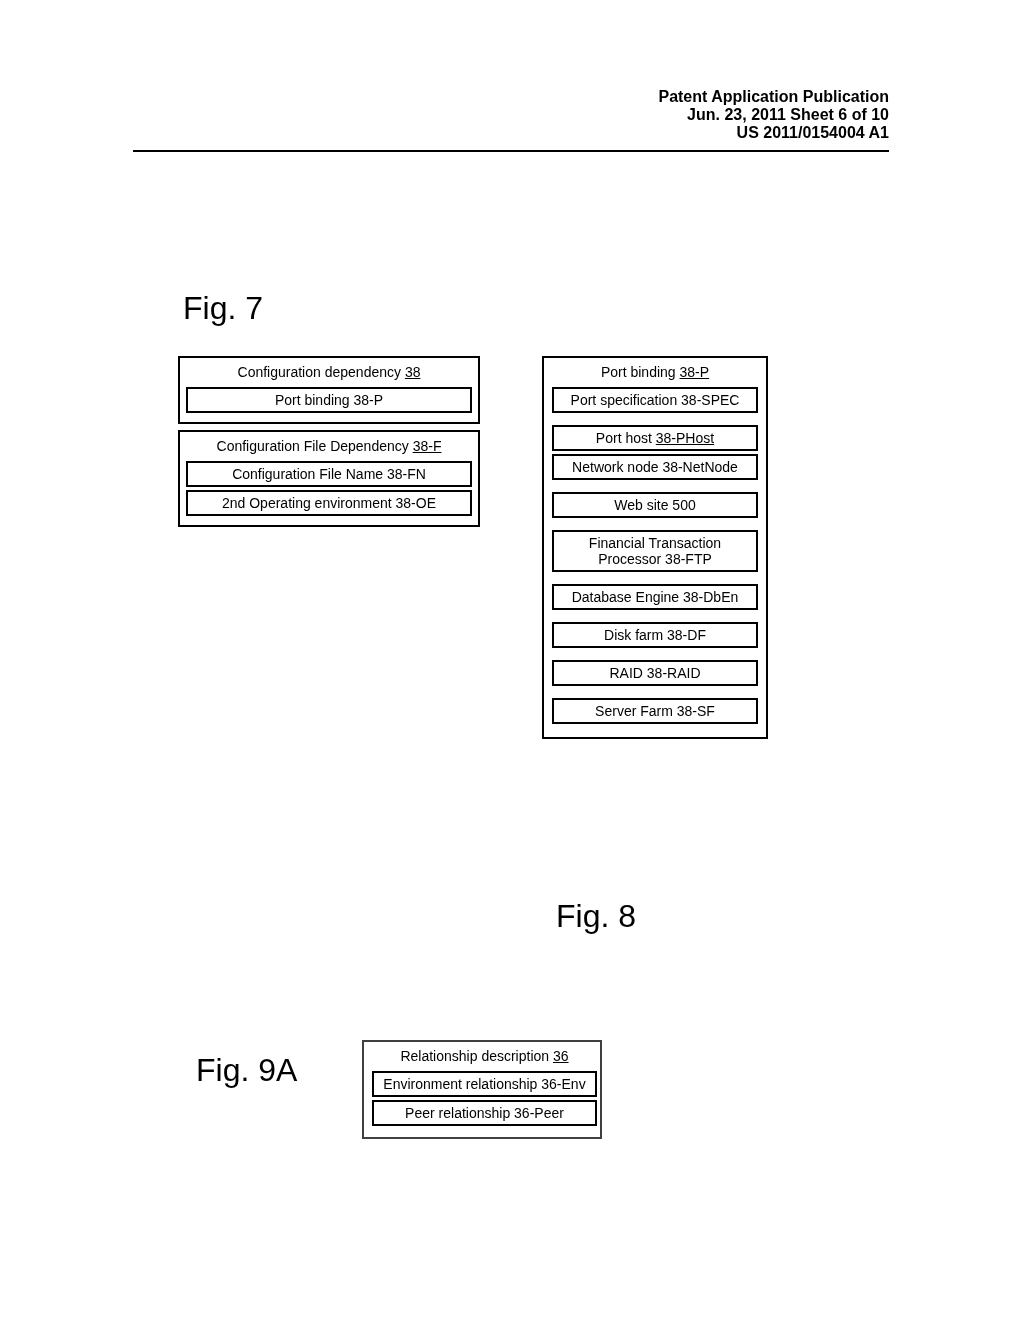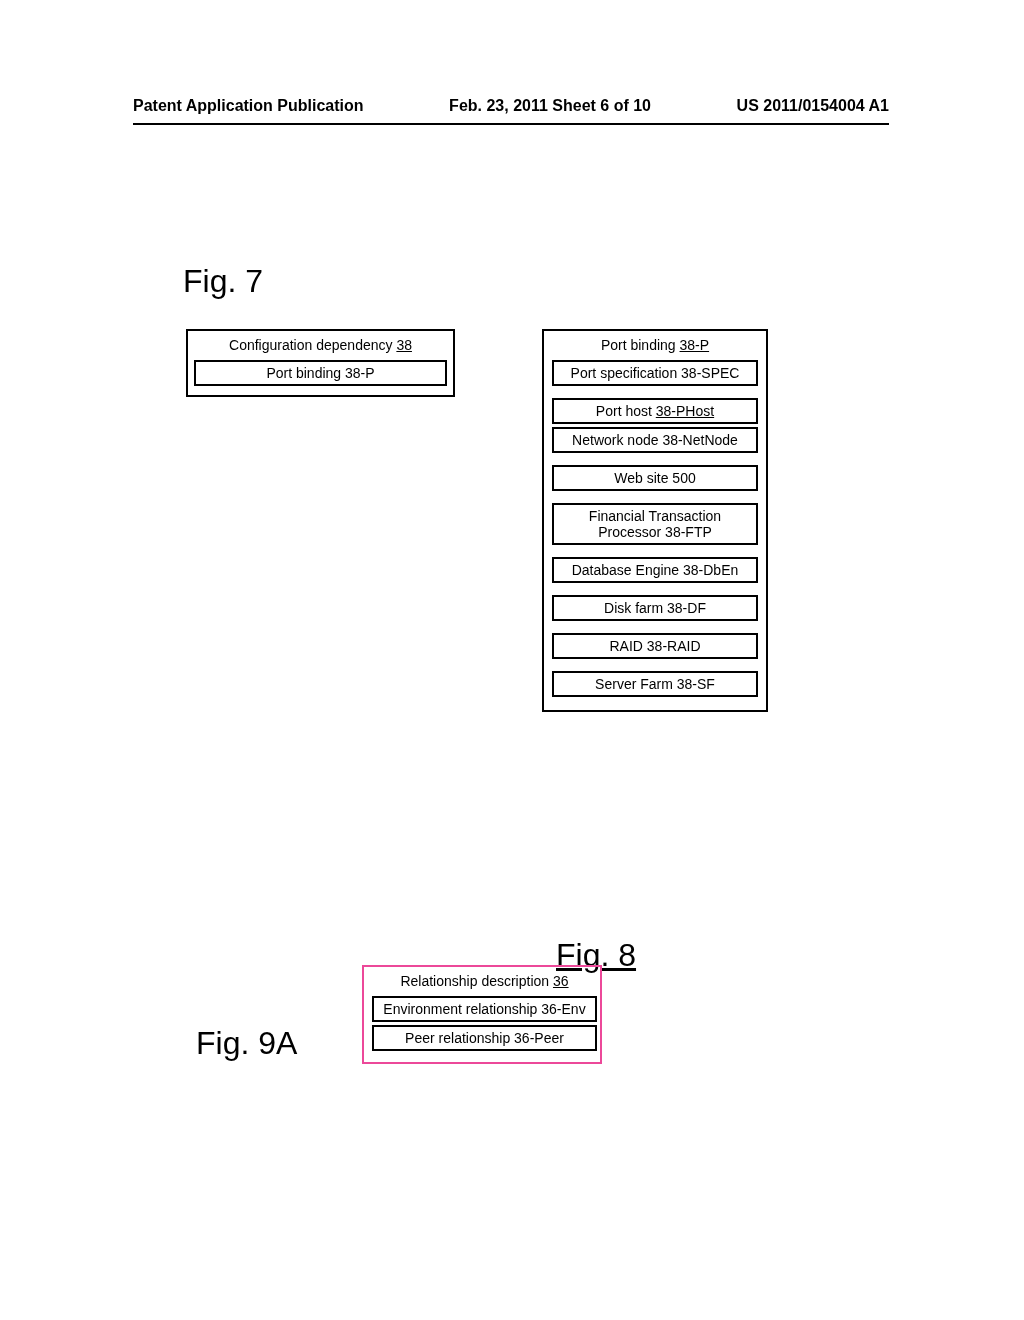--- a/index.html
+++ b/index.html
@@ -16,55 +16,55 @@
       position: relative;
     }
     .header {
       display: flex;
       justify-content: space-between;
       align-items: flex-end;
       padding: 85px 135px 8px 135px;
       border-bottom: 2px solid #000;
       font-size: 16px;
       font-weight: bold;
-      margin: 12px auto;
+      margin: 3px auto;
       width: 756px;
       padding-left: 0;
       padding-right: 0;
       margin-left: 133px;
       margin-right: 133px;
+      flex-direction: column;
     }
     .content {
       position: relative;
       margin-top: 100px;
     }
     .fig-label {
       font-size: 32px;
       position: absolute;
     }
     .fig7-label {
       left: 183px;
       top: 38px;
     }
     .fig8-label {
       left: 556px;
-      top: 712px;
-      text-decoration: underline;
+      top: 646px;
     }
     .fig9a-label {
       left: 196px;
       top: 800px;
     }
     .diagram-container {
       position: absolute;
     }
     .fig7 {
-      left: 186px;
+      left: 178px;
       top: 104px;
-      width: 269px;
+      width: 302px;
     }
     .fig8 {
       left: 542px;
       top: 104px;
       width: 226px;
     }
     .fig9a {
       left: 362px;
       top: 740px;
       width: 240px;
@@ -91,47 +91,55 @@
       margin: 3px 0;
     }
     .spacer-sm {
       height: 6px;
     }
     .fig8-outer {
       border: 2px solid #000;
       padding: 4px 8px 10px 8px;
     }
     .fig9a-outer {
-      border: 2px solid #ec4899;
+      border: 2px solid #404040;
       padding: 4px 3px 8px 8px;
+      margin-top: 48px;
     }
   </style>
 </head>
 <body>
 
 <div class="header">
   <span>Patent Application Publication</span>
-  <span>Feb. 23, 2011 Sheet 6 of 10</span>
+  <span>Jun. 23, 2011 Sheet 6 of 10</span>
   <span>US 2011/0154004 A1</span>
 </div>
 
 <div class="content">
 
   <div class="fig-label fig7-label">Fig. 7</div>
 
   <div class="diagram-container fig7">
 
     <div class="outer-box">
       <div class="outer-title">
         <span>Configuration dependency </span><span class="u">38</span>
       </div>
       <div class="inner-box">Port binding 38-P</div>
     </div>
 
 
+    <div class="outer-box">
+      <div class="outer-title">
+        <span>Configuration File Dependency </span><span class="u">38-F</span>
+      </div>
+      <div class="inner-box">Configuration File Name 38-FN</div>
+      <div class="inner-box">2nd Operating environment 38-OE</div>
+    </div>
 
   </div>
 
   <div class="diagram-container fig8">
     <div class="fig8-outer">
       <div class="outer-title">
         <span>Port binding </span><span class="u">38-P</span>
       </div>
       <div class="inner-box">Port specification 38-SPEC</div>
       <div class="spacer-sm"></div>

